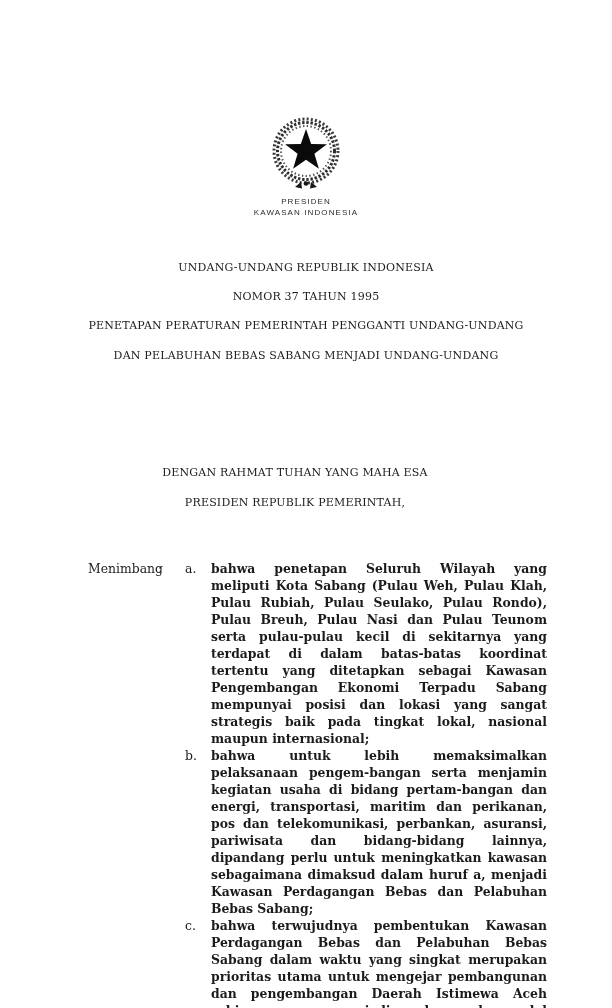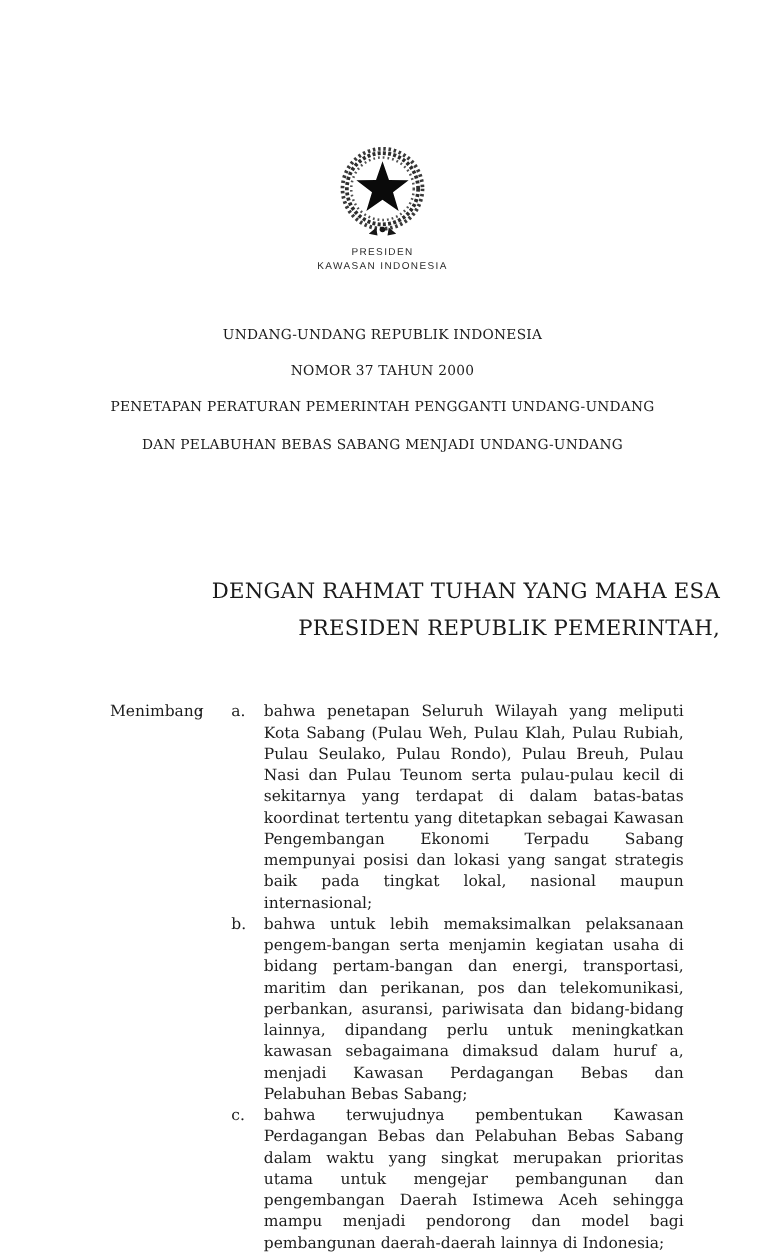--- a/index.html
+++ b/index.html
@@ -45,24 +45,24 @@
     text-align: center;
     font-size: 11px;
     line-height: 29.2px;
     letter-spacing: 0.2px;
   }
 
   
   .preamble {
     position: absolute;
     top: 429px;
-    left: 36px;
+    left: 25px;
     width: 540px;
-    text-align: right;
-    font-size: 17px;
+    text-align: center;
+    font-size: 11px;
     line-height: 30px;
     letter-spacing: 0.2px;
   }
 
   
   .considerations {
     position: absolute;
     top: 531px;
     left: 88px;
     width: 459px;
@@ -75,20 +75,21 @@
   }
   .menimbang-label { width: 70px; flex: 0 0 70px; }
   .menimbang-colon { width: 27px; flex: 0 0 27px; }
   .menimbang-items { flex: 1 1 auto; }
   .consideration-item { display: flex; align-items: flex-start; }
   .item-marker { width: 26px; flex: 0 0 26px; }
   .item-text {
     flex: 1 1 auto;
     text-align: justify;
     text-justify: inter-word;
+    font-weight: bold;
   }
 
   
   .catchword {
     margin-top: 22px;
     text-align: right;
     font-size: 12.4px;
     line-height: 17px;
   }
   .catchword .catchword-marker { margin-right: 10px; }
@@ -108,21 +109,21 @@
       <polygon fill="#0a0a0a" points="36,16 41.2,30.9 56.9,31.2 44.4,40.7 48.9,55.8 36,46.8 23.1,55.8 27.6,40.7 15.1,31.2 30.8,30.9"></polygon>
       <path d="M31,69 l-6,5 7,1.4 z M41,69 l6,5 -7,1.4 z" fill="#161616"></path>
       <circle cx="36" cy="70.5" r="2.2" fill="#161616"></circle>
     </svg>
     <div class="letterhead-line first">PRESIDEN</div>
     <div class="letterhead-line">KAWASAN INDONESIA</div>
   </div>
 
   <div class="title-block">
     <div>UNDANG-UNDANG REPUBLIK INDONESIA</div>
-    <div>NOMOR 37 TAHUN 2000</div>
+    <div>NOMOR 37 TAHUN 1995</div>
     <div>PENETAPAN PERATURAN PEMERINTAH PENGGANTI UNDANG-UNDANG</div>
     <div>DAN PELABUHAN BEBAS SABANG MENJADI UNDANG-UNDANG</div>
   </div>
 
   <div class="preamble">
     <div>DENGAN RAHMAT TUHAN YANG MAHA ESA</div>
     <div>PRESIDEN REPUBLIK PEMERINTAH,</div>
   </div>
 
   <div class="considerations">

